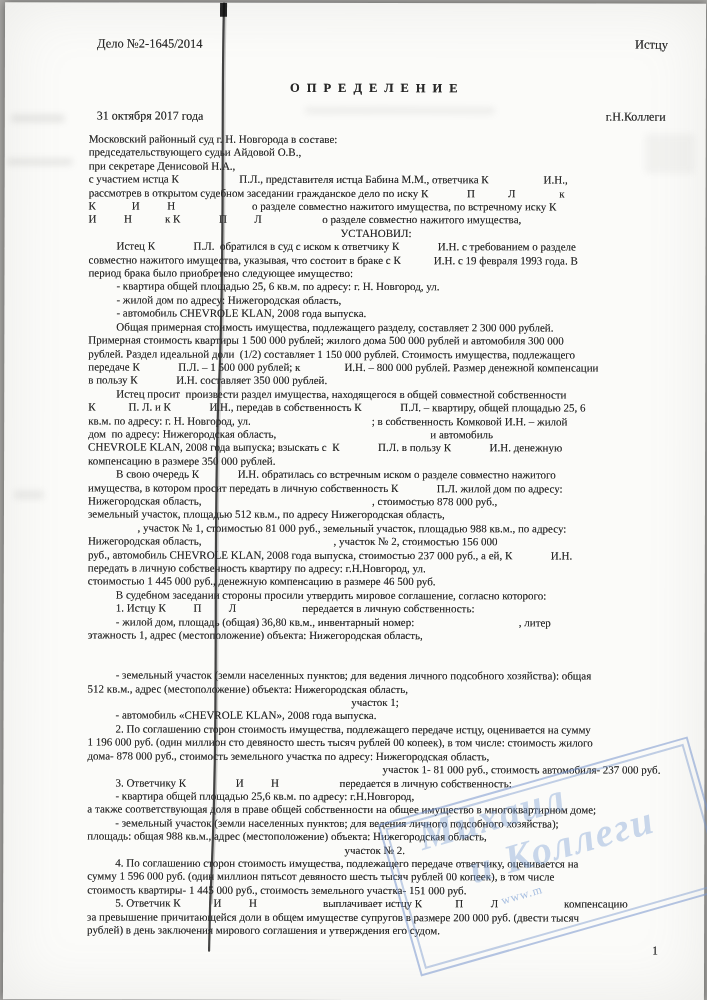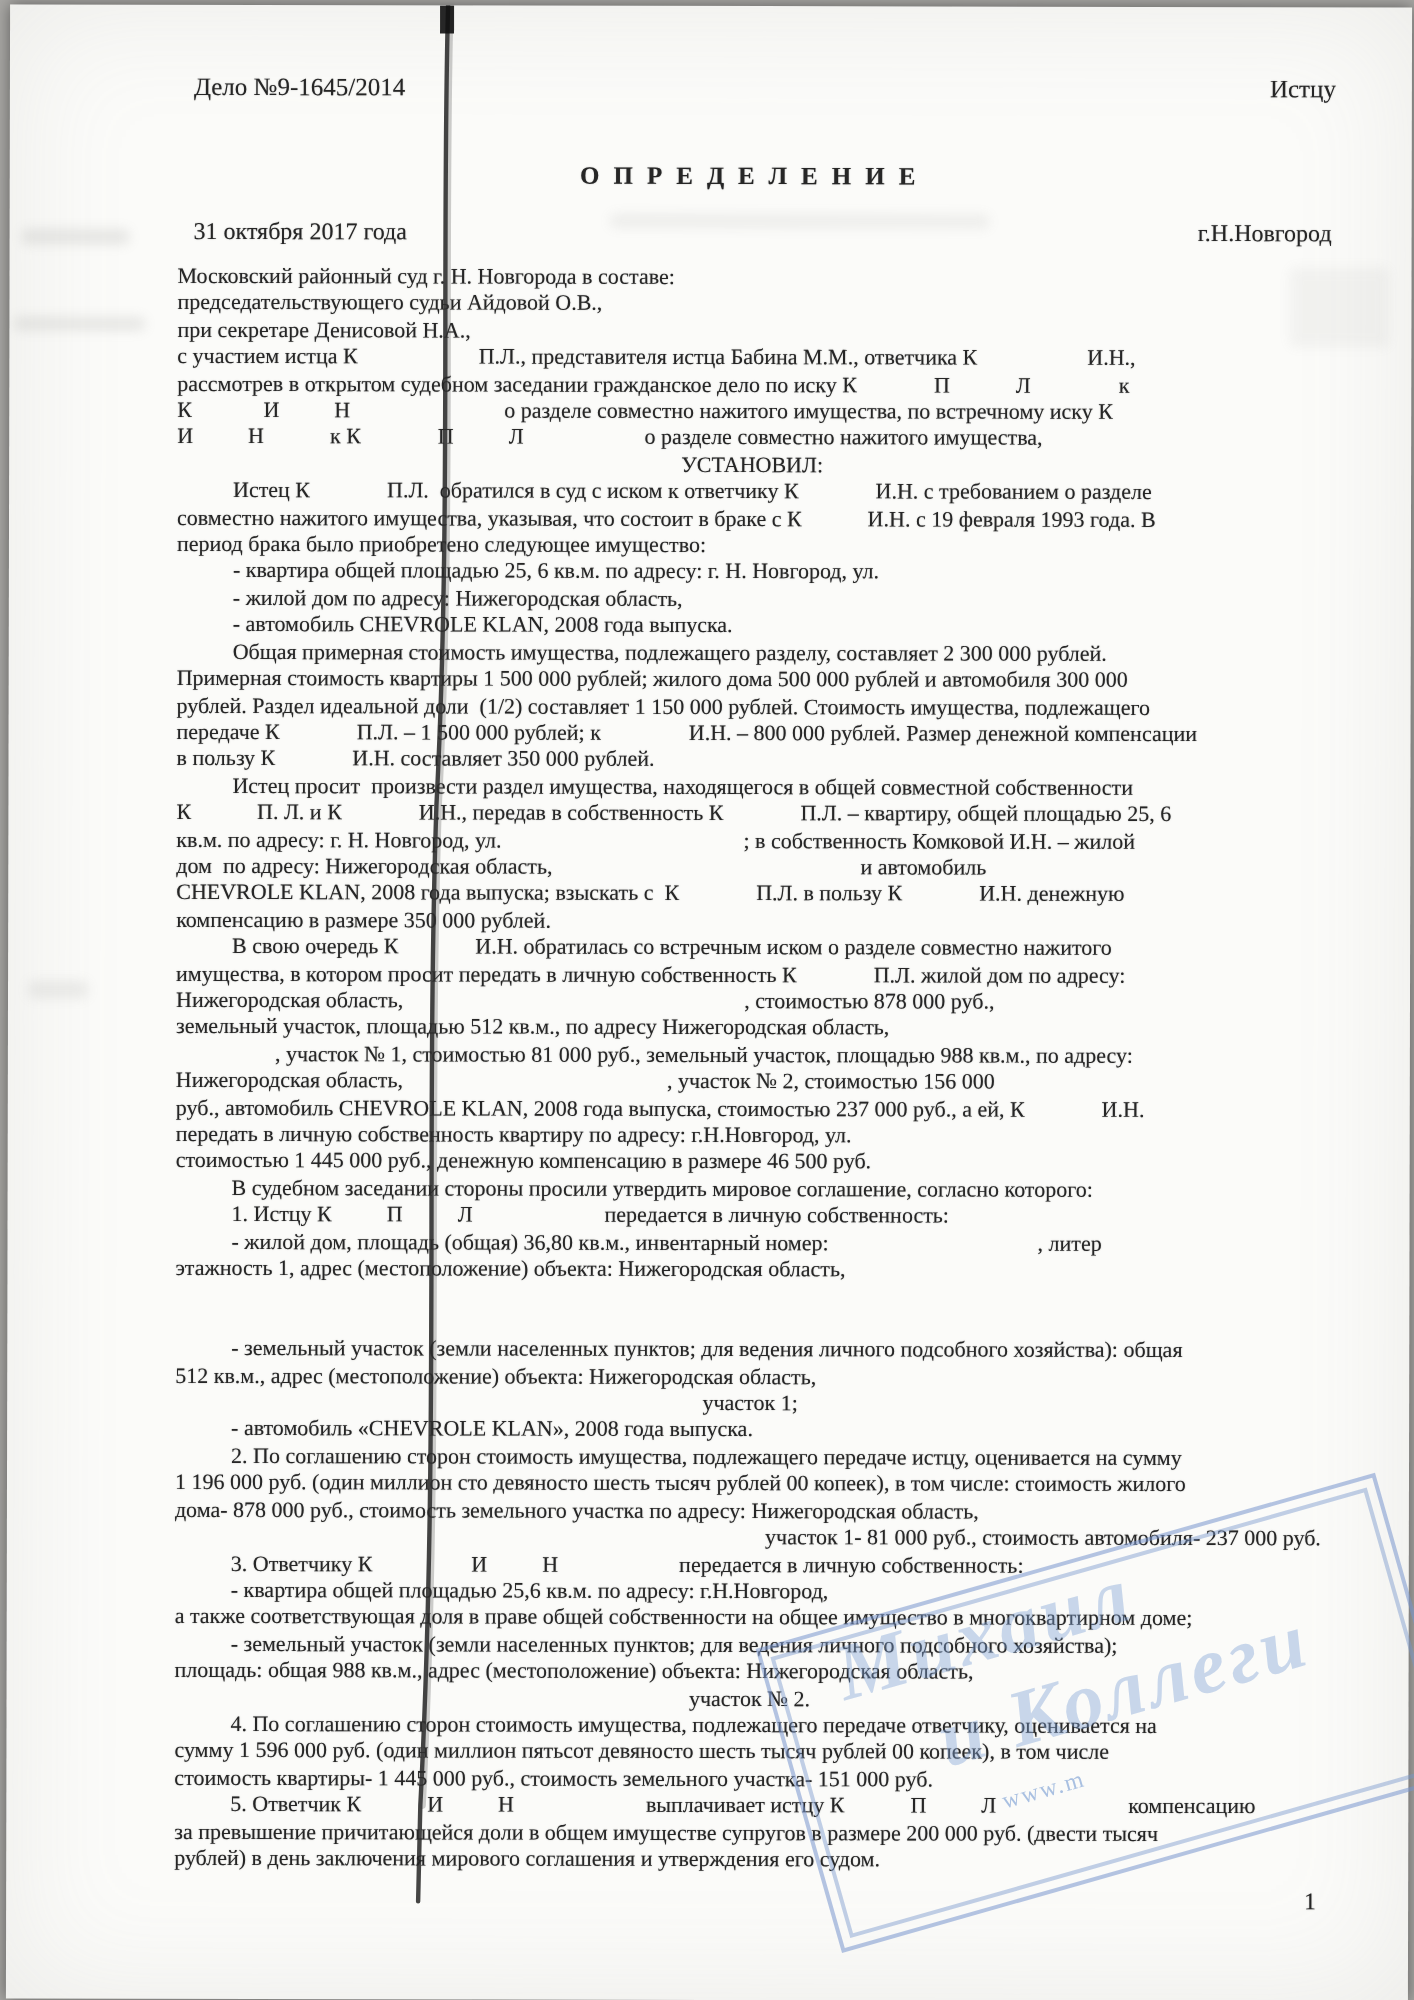--- a/index.html
+++ b/index.html
@@ -72,29 +72,29 @@
 
 <div class="page">
 
   <div class="smudge sm1"></div>
   <div class="smudge sm2"></div>
   <div class="smudge sm3"></div>
   <div class="smudge sm4"></div>
   <div class="smudge sm5"></div>
 
   <div class="header-row ink">
-    <span>Дело №9-1645/2014</span>
+    <span>Дело №2-1645/2014</span>
     <span>Истцу</span>
   </div>
 
   <div class="doc-title ink">ОПРЕДЕЛЕНИЕ</div>
 
   <div class="date-row ink">
     <span>31 октября 2017 года</span>
-    <span>г.Н.Новгород</span>
+    <span>г.Н.Коллеги</span>
   </div>
 
   <div class="content ink" id="content">
       <div class="ln">Московский районный суд г. Н. Новгорода в составе:</div>
       <div class="ln">председательствующего судьи Айдовой О.В.,</div>
       <div class="ln">при секретаре Денисовой Н.А.,</div>
       <div class="ln">с участием истца К&nbsp;&nbsp;&nbsp;&nbsp;&nbsp;&nbsp;&nbsp;&nbsp;&nbsp;&nbsp;&nbsp;&nbsp;&nbsp;&nbsp;&nbsp;&nbsp;&nbsp;&nbsp;&nbsp;&nbsp;&nbsp;&nbsp;П.Л., представителя истца Бабина М.М., ответчика К&nbsp;&nbsp;&nbsp;&nbsp;&nbsp;&nbsp;&nbsp;&nbsp;&nbsp;&nbsp;&nbsp;&nbsp;&nbsp;&nbsp;&nbsp;&nbsp;&nbsp;&nbsp;&nbsp;&nbsp;И.Н.,</div>
       <div class="ln">рассмотрев в открытом судебном заседании гражданское дело по иску К&nbsp;&nbsp;&nbsp;&nbsp;&nbsp;&nbsp;&nbsp;&nbsp;&nbsp;&nbsp;&nbsp;&nbsp;&nbsp;&nbsp;П&nbsp;&nbsp;&nbsp;&nbsp;&nbsp;&nbsp;&nbsp;&nbsp;&nbsp;&nbsp;&nbsp;&nbsp;Л&nbsp;&nbsp;&nbsp;&nbsp;&nbsp;&nbsp;&nbsp;&nbsp;&nbsp;&nbsp;&nbsp;&nbsp;&nbsp;&nbsp;&nbsp;&nbsp;к</div>
       <div class="ln">К&nbsp;&nbsp;&nbsp;&nbsp;&nbsp;&nbsp;&nbsp;&nbsp;&nbsp;&nbsp;&nbsp;&nbsp;&nbsp;И&nbsp;&nbsp;&nbsp;&nbsp;&nbsp;&nbsp;&nbsp;&nbsp;&nbsp;&nbsp;Н&nbsp;&nbsp;&nbsp;&nbsp;&nbsp;&nbsp;&nbsp;&nbsp;&nbsp;&nbsp;&nbsp;&nbsp;&nbsp;&nbsp;&nbsp;&nbsp;&nbsp;&nbsp;&nbsp;&nbsp;&nbsp;&nbsp;&nbsp;&nbsp;&nbsp;&nbsp;&nbsp;&nbsp;о разделе совместно нажитого имущества, по встречному иску К</div>
       <div class="ln">И&nbsp;&nbsp;&nbsp;&nbsp;&nbsp;&nbsp;&nbsp;&nbsp;&nbsp;&nbsp;Н&nbsp;&nbsp;&nbsp;&nbsp;&nbsp;&nbsp;&nbsp;&nbsp;&nbsp;&nbsp;&nbsp;&nbsp;к К&nbsp;&nbsp;&nbsp;&nbsp;&nbsp;&nbsp;&nbsp;&nbsp;&nbsp;&nbsp;&nbsp;&nbsp;&nbsp;&nbsp;П&nbsp;&nbsp;&nbsp;&nbsp;&nbsp;&nbsp;&nbsp;&nbsp;&nbsp;&nbsp;Л&nbsp;&nbsp;&nbsp;&nbsp;&nbsp;&nbsp;&nbsp;&nbsp;&nbsp;&nbsp;&nbsp;&nbsp;&nbsp;&nbsp;&nbsp;&nbsp;&nbsp;&nbsp;&nbsp;&nbsp;&nbsp;&nbsp;о разделе совместно нажитого имущества,</div>

